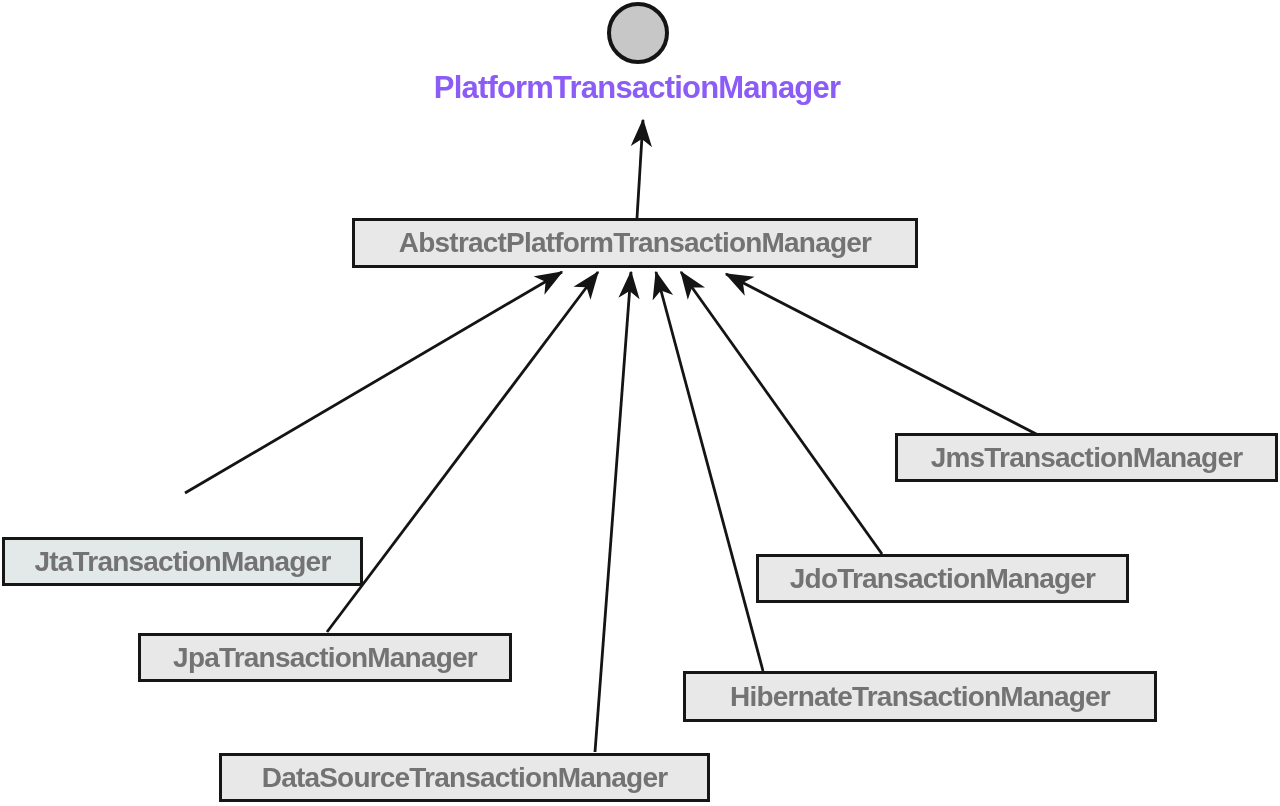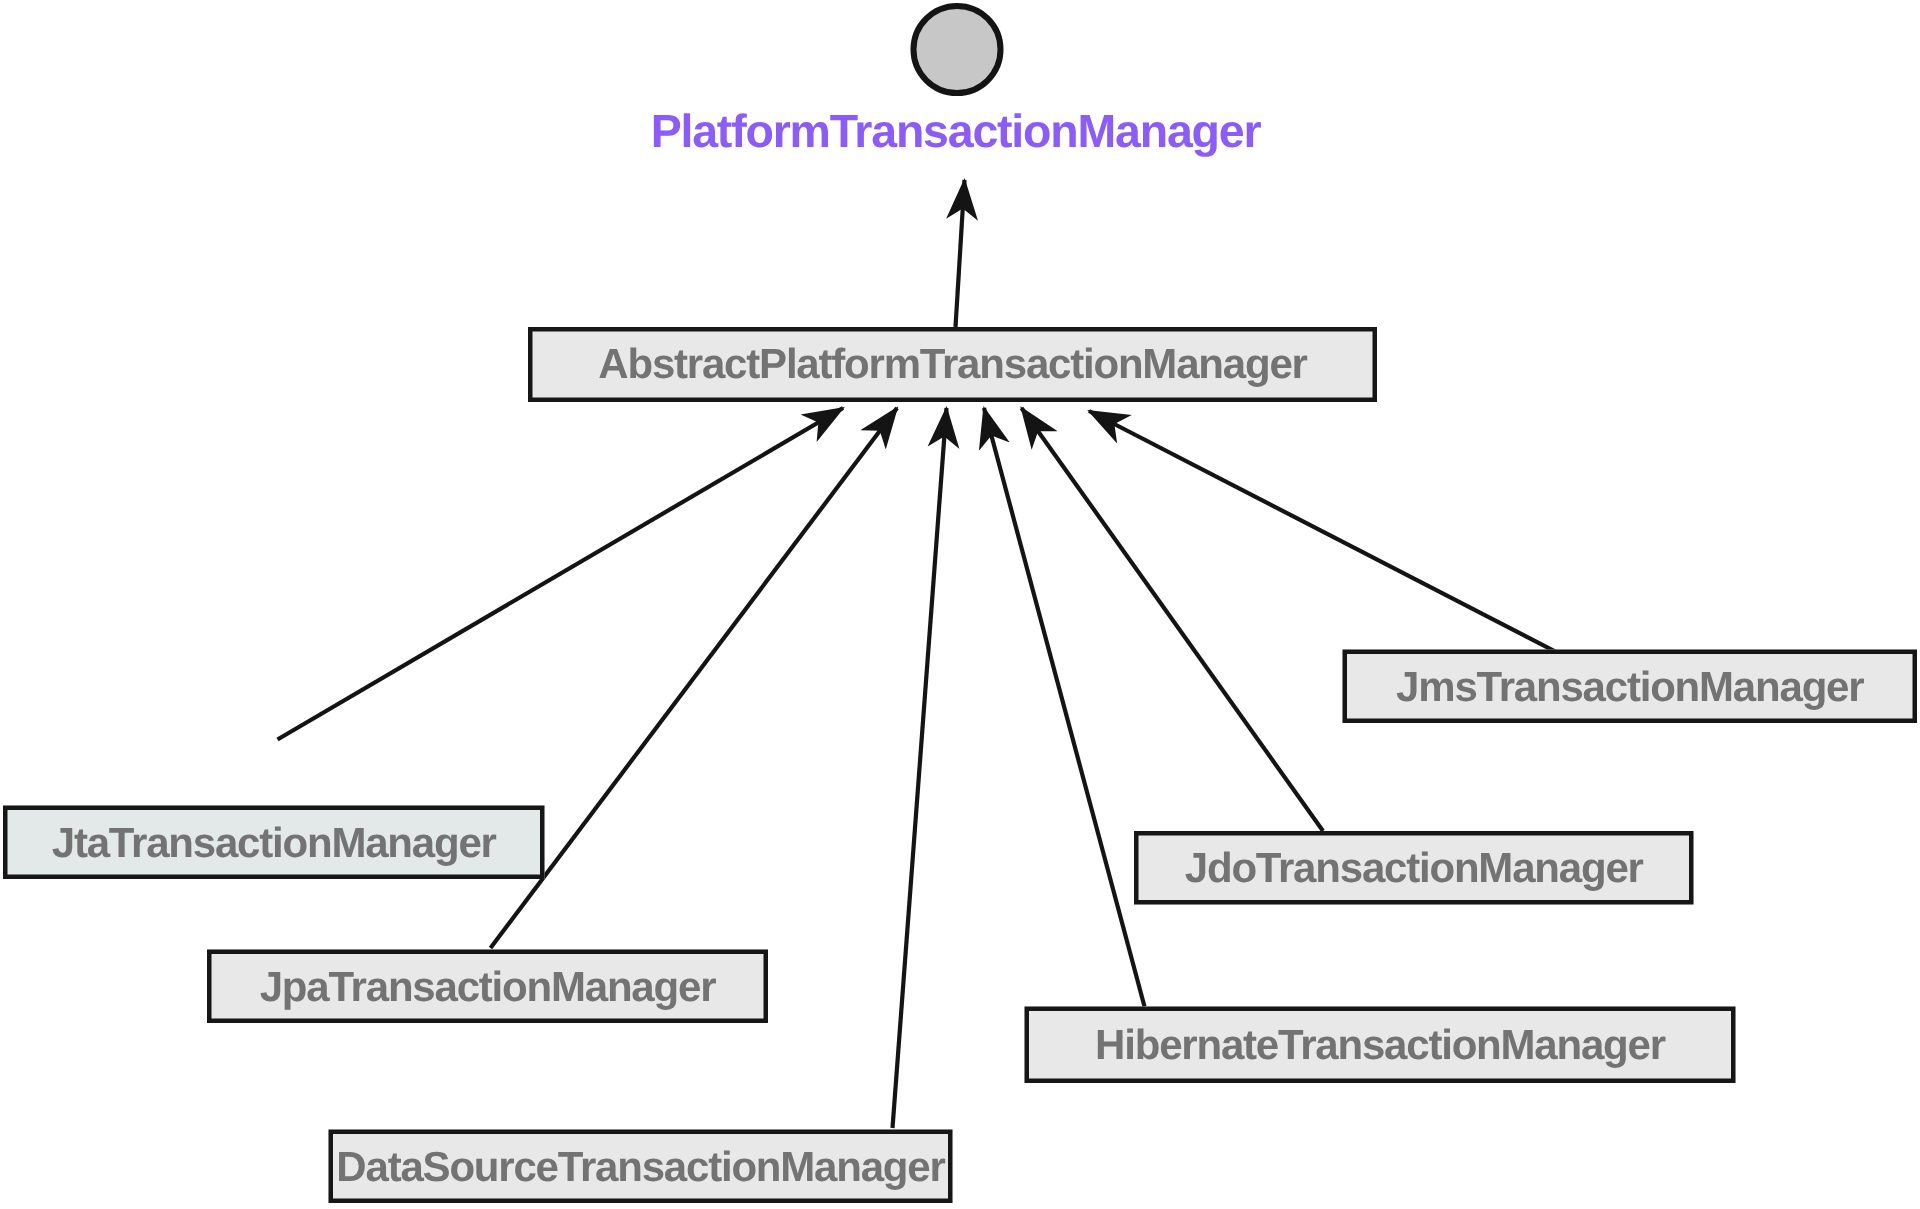--- a/index.html
+++ b/index.html
@@ -49,21 +49,21 @@
     text-align: center;
     font-weight: bold;
     font-size: 31px;
     letter-spacing: -0.8px;
     color: #8b5cf6;
     white-space: nowrap;
   }
   #n-abstract   { left: 352px; top: 218px; width: 566px; height: 50px; }
   #n-jta        { left: 2px;   top: 493px; width: 361px; height: 49px; }
   #n-jpa        { left: 138px; top: 633px; width: 374px; height: 49px; }
-  #n-datasource { left: 219px; top: 753px; width: 416px; height: 49px; }
+  #n-datasource { left: 219px; top: 753px; width: 491px; height: 49px; }
   #n-hibernate  { left: 683px; top: 671px; width: 474px; height: 51px; }
   #n-jdo        { left: 756px; top: 554px; width: 373px; height: 49px; }
   #n-jms        { left: 895px; top: 433px; width: 383px; height: 49px; }
 </style>
 </head>
 <body>
 
 <div class="canvas">
 
   <svg class="edges" width="1280" height="806" viewBox="0 0 1280 806">

